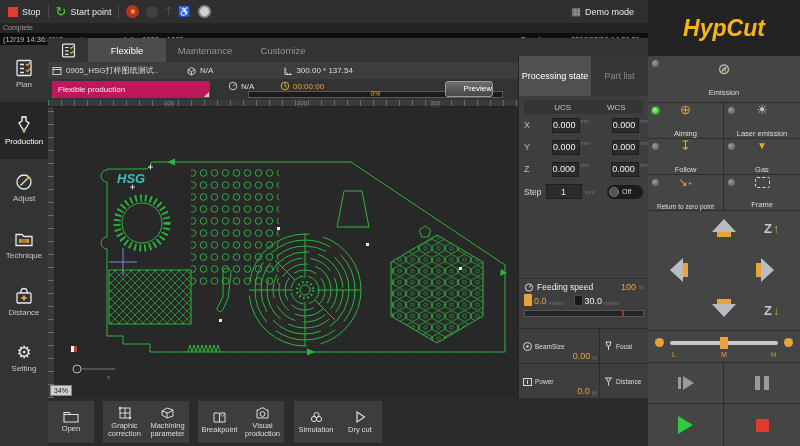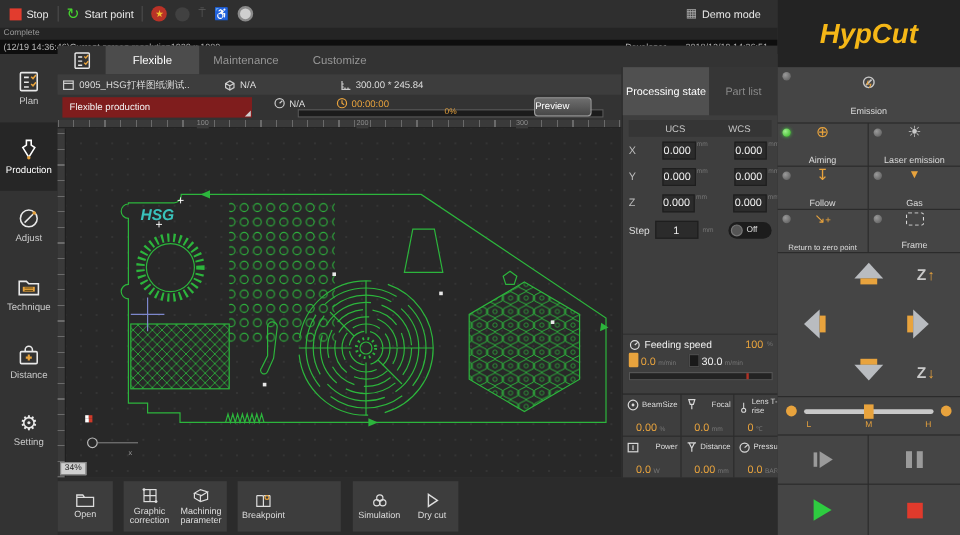--- a/index.html
+++ b/index.html
@@ -41,27 +41,27 @@
   .tab.active { background:#4c4c4c; color:#fff; }
 
   
   #filerow { position:absolute; left:48px; top:62px; width:470px; height:17px; background:#3d3d3d; display:flex; align-items:center; gap:4px; font-size:8px; color:#ddd; padding:0 4px; }
   #filerow .dim-group { display:flex; align-items:center; gap:3px; }
   #g-dims { margin-left:66px; }
   #g-mat { margin-left:24px; }
 
   
   #prodrow { position:absolute; left:48px; top:79px; width:470px; height:21px; background:#333; }
-  #mode-dd { position:absolute; left:4px; top:2px; width:158px; height:17px; background:#7f1d1d; font-size:8px; color:#f2f2f2; line-height:17px; padding-left:6px; cursor:pointer; }
+  #mode-dd { position:absolute; left:4px; top:2px; width:158px; height:17px; background:#be185d; font-size:8px; color:#f2f2f2; line-height:17px; padding-left:6px; cursor:pointer; }
   #mode-dd:after { content:""; position:absolute; right:1px; bottom:1px; border-left:5px solid transparent; border-bottom:5px solid #cfcfcf; }
   #rate-group { position:absolute; left:180px; top:2px; display:flex; align-items:center; gap:3px; font-size:8px; }
   #time-group { position:absolute; left:232px; top:2px; display:flex; align-items:center; gap:3px; font-size:8px; color:#e8a33d; }
   #prog-track { position:absolute; left:200px; top:12px; width:255px; height:7px; background:#1b1b1b; border:1px solid #5a5a5a; text-align:center; }
   #prog-track span { font-size:7px; color:#e8a33d; line-height:6px; display:block; margin-top:-1px; }
-  #preview-btn { position:absolute; left:397px; top:2px; width:48px; height:16px; border:1px solid #9a9a9a; border-radius:3px; background:linear-gradient(#6e6e6e,#474747); color:#fff; font-size:8px; text-align:left; line-height:14px; cursor:pointer; }
+  #preview-btn { position:absolute; left:397px; top:2px; width:48px; height:16px; border:1px solid #9a9a9a; border-radius:3px; background:linear-gradient(#6e6e6e,#474747); color:#fff; font-size:8px; text-align:right; line-height:14px; cursor:pointer; }
 
   
   #canvas { position:absolute; left:48px; top:100px; width:470px; height:298px; background:#282828;
     background-image: radial-gradient(circle, #343434 0.6px, transparent 0.7px);
     background-size: 13px 13px; }
   #ruler-x { position:absolute; left:0; top:0; width:470px; height:7px; background:#3a3a3a; border-bottom:1px solid #1f1f1f;
     background-image: repeating-linear-gradient(90deg, #6a6a6a 0 1px, transparent 1px 13px); }
   #ruler-y { position:absolute; left:0; top:7px; width:7px; height:291px; background:#3a3a3a; border-right:1px solid #1f1f1f;
     background-image: repeating-linear-gradient(0deg, #6a6a6a 0 1px, transparent 1px 13px); }
   .rlab { position:absolute; top:0px; font-size:6px; color:#8a8a8a; background:#3a3a3a; line-height:7px; }
@@ -90,21 +90,21 @@
   .feed-r1 { display:flex; align-items:center; gap:3px; font-size:8.5px; color:#eee; }
   .feed-r1 .pct { margin-left:auto; color:#e8a33d; font-size:9px; }
   .feed-r2 { display:flex; align-items:flex-end; gap:2px; margin-top:2px; }
   .gold-block { width:8px; height:12px; background:#e8a33d; border-radius:1px; }
   .feed-cur { color:#e8a33d; font-size:9px; }
   .dark-box { width:9px; height:11px; background:#191919; border:1px solid #4a4a4a; margin-left:8px; }
   .feed-max { color:#eee; font-size:9px; }
   #feed-track { margin-top:4px; height:7px; background:#232323; border:1px solid #555; position:relative; }
   #feed-track .tick { position:absolute; right:16%; top:0; width:2px; height:100%; background:#b03226; }
   #gauges { position:absolute; left:0; top:272px; width:130px; height:70px; display:grid; grid-template-columns:1fr 1fr 1fr; grid-template-rows:1fr 1fr; background:#2c2c2c; gap:1px; border-top:1px solid #2c2c2c; }
-  .gcell { background:#3e3e3e; padding:3px 2px 2px 3px; display:flex; flex-direction:column; justify-content:space-between; }
+  .gcell { background:#3e3e3e; padding:3px 2px 2px 3px; display:flex; flex-direction:row; justify-content:space-between; }
   .gcell .gl { display:flex; align-items:center; gap:2px; font-size:6.5px; color:#ddd; justify-content:space-between; }
   .gcell .gv { font-size:9px; color:#e8a33d; display:flex; align-items:flex-end; gap:2px; padding-left:8px; }
 
   
   #machine { position:absolute; left:648px; top:56px; width:152px; height:390px; background:#2b2b2b; }
   .mbtn { position:absolute; background:#454545; cursor:pointer; display:flex; flex-direction:column; align-items:center; justify-content:center; }
   .mbtn .mlab { font-size:7.5px; color:#dcdcdc; margin-top:12px; white-space:nowrap; }
   .led { position:absolute; left:4px; top:4px; width:7px; height:7px; border-radius:50%; background:radial-gradient(circle at 35% 35%, #9a9a9a, #555); }
   .led.on { background:radial-gradient(circle at 35% 35%, #9ef08c, #2db31c); box-shadow:0 0 3px #4c4; }
   .ic-em { position:relative; font-size:15px; color:#c9c9c9; line-height:15px; }
@@ -259,21 +259,21 @@
     <span class="dim-group" id="g-mat">
       <svg class="ic" width="11" height="10" viewBox="0 0 11 10" fill="none" stroke="#ccc" stroke-width="1">
         <path d="M2,3.5 L5.5,1.5 9,3.5 9,7 5.5,9 2,7z M2,3.5 L5.5,5.5 9,3.5 M5.5,5.5V9"></path>
       </svg>
       <span>N/A</span>
     </span>
     <span class="dim-group" id="g-dims">
       <svg class="ic" width="10" height="10" viewBox="0 0 10 10" fill="none" stroke="#ccc" stroke-width="1">
         <path d="M2,1.5V8.5H9 M2,4h1.5 M2,6.5h1.5 M4.5,8.5V7 M7,8.5V7"></path>
       </svg>
-      <span>300.00 * 245.84</span>
+      <span>300.00 * 137.54</span>
     </span>
   </div>
 
   <div id="prodrow">
     <div id="mode-dd">
       <span>Flexible production</span>
     </div>
     <div id="rate-group">
       <svg class="ic" width="10" height="10" viewBox="0 0 10 10" fill="none" stroke="#ccc" stroke-width="1">
         <circle cx="5" cy="5" r="3.8"></circle>
@@ -665,20 +665,27 @@
       </div>
     </div>
     <div class="bgroup" style="left:150px;width:86px">
       <div class="bbtn" style="width:43px">
         <svg class="ic" width="15" height="14" viewBox="0 0 15 14" fill="none" stroke="#ddd" stroke-width="1">
             <path d="M2,3 h4.5 a1,1 0 0 1 1,1 v8 M13,3 h-4.5 a1,1 0 0 0 -1,1 v8 M2,3v9h11V3"></path>
             <circle cx="10.5" cy="4.5" r="1.6" stroke="#e8a33d"></circle>
           </svg>
         <span class="blab">Breakpoint</span>
       </div>
+      <div class="bbtn" style="width:43px">
+        <svg class="ic" width="15" height="14" viewBox="0 0 15 14" fill="none" stroke="#ddd" stroke-width="1">
+            <path d="M4,4 l2,-2 h3 l2,2 h2 v8 H2V4z"></path>
+            <circle cx="7.5" cy="8" r="2.4"></circle>
+          </svg>
+        <span class="blab">Visual production</span>
+      </div>
     </div>
     <div class="bgroup" style="left:246px;width:88px">
       <div class="bbtn" style="width:44px">
         <svg class="ic" width="15" height="14" viewBox="0 0 15 14" fill="none" stroke="#ddd" stroke-width="1">
             <circle cx="7.5" cy="5" r="2.6"></circle>
             <circle cx="5" cy="9" r="2.6"></circle>
             <circle cx="10" cy="9" r="2.6"></circle>
           </svg>
         <span class="blab">Simulation</span>
       </div>

